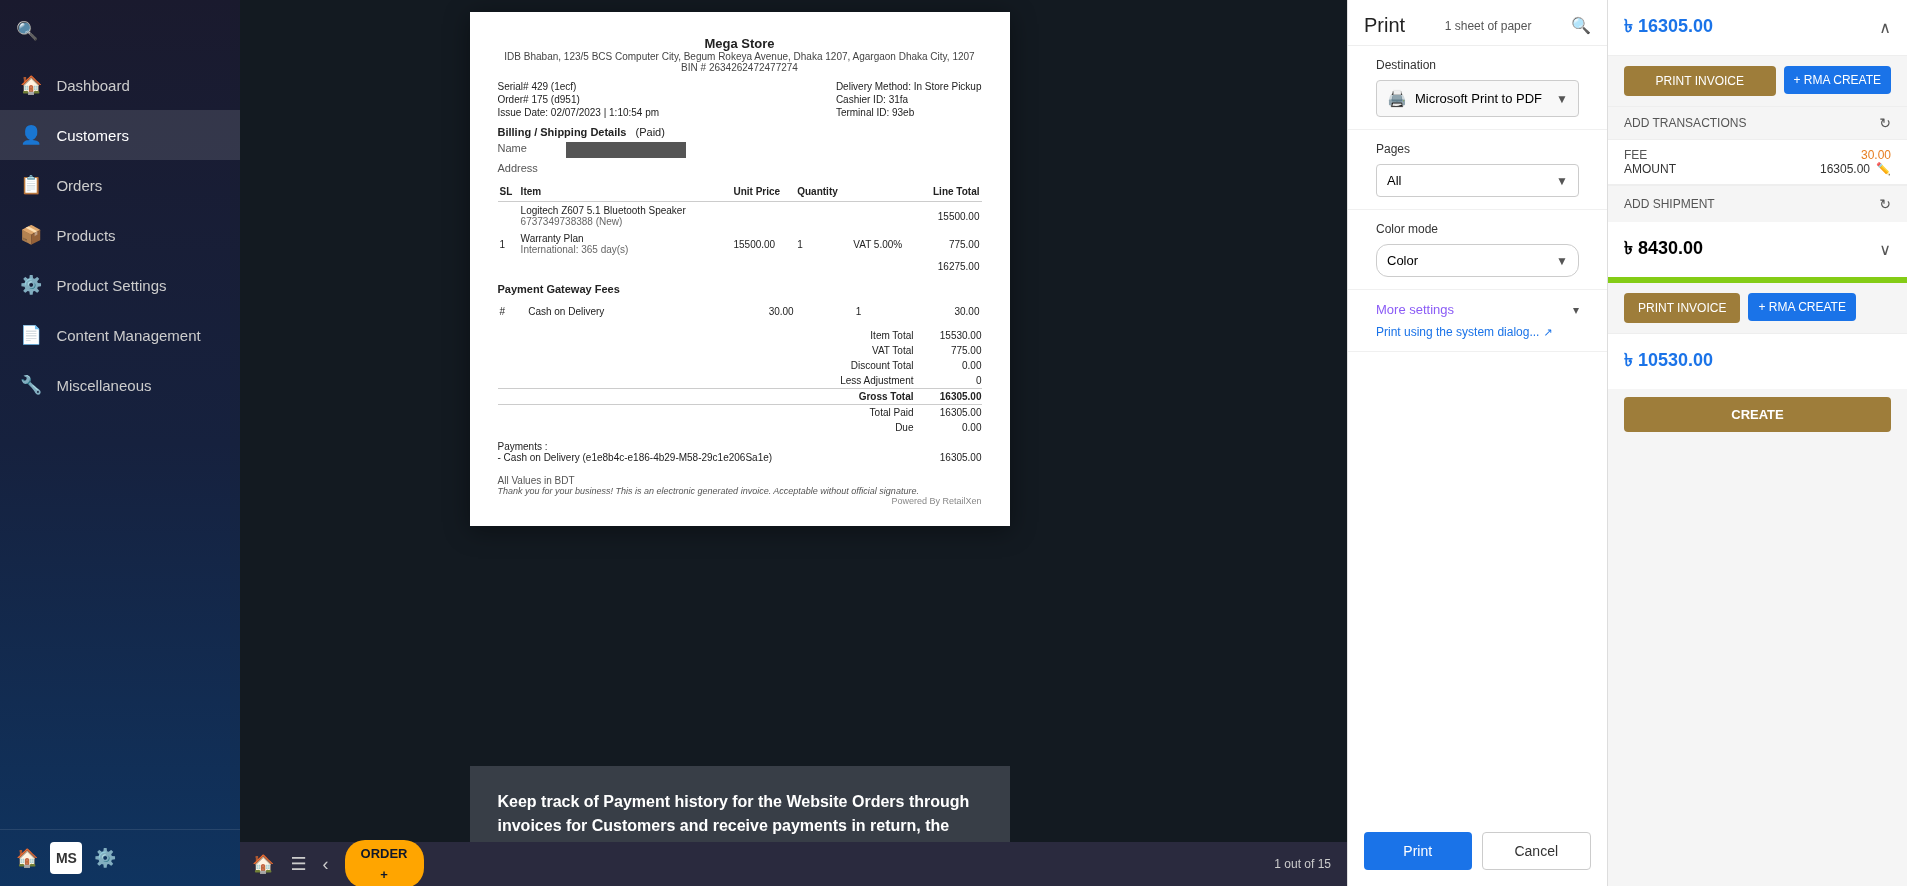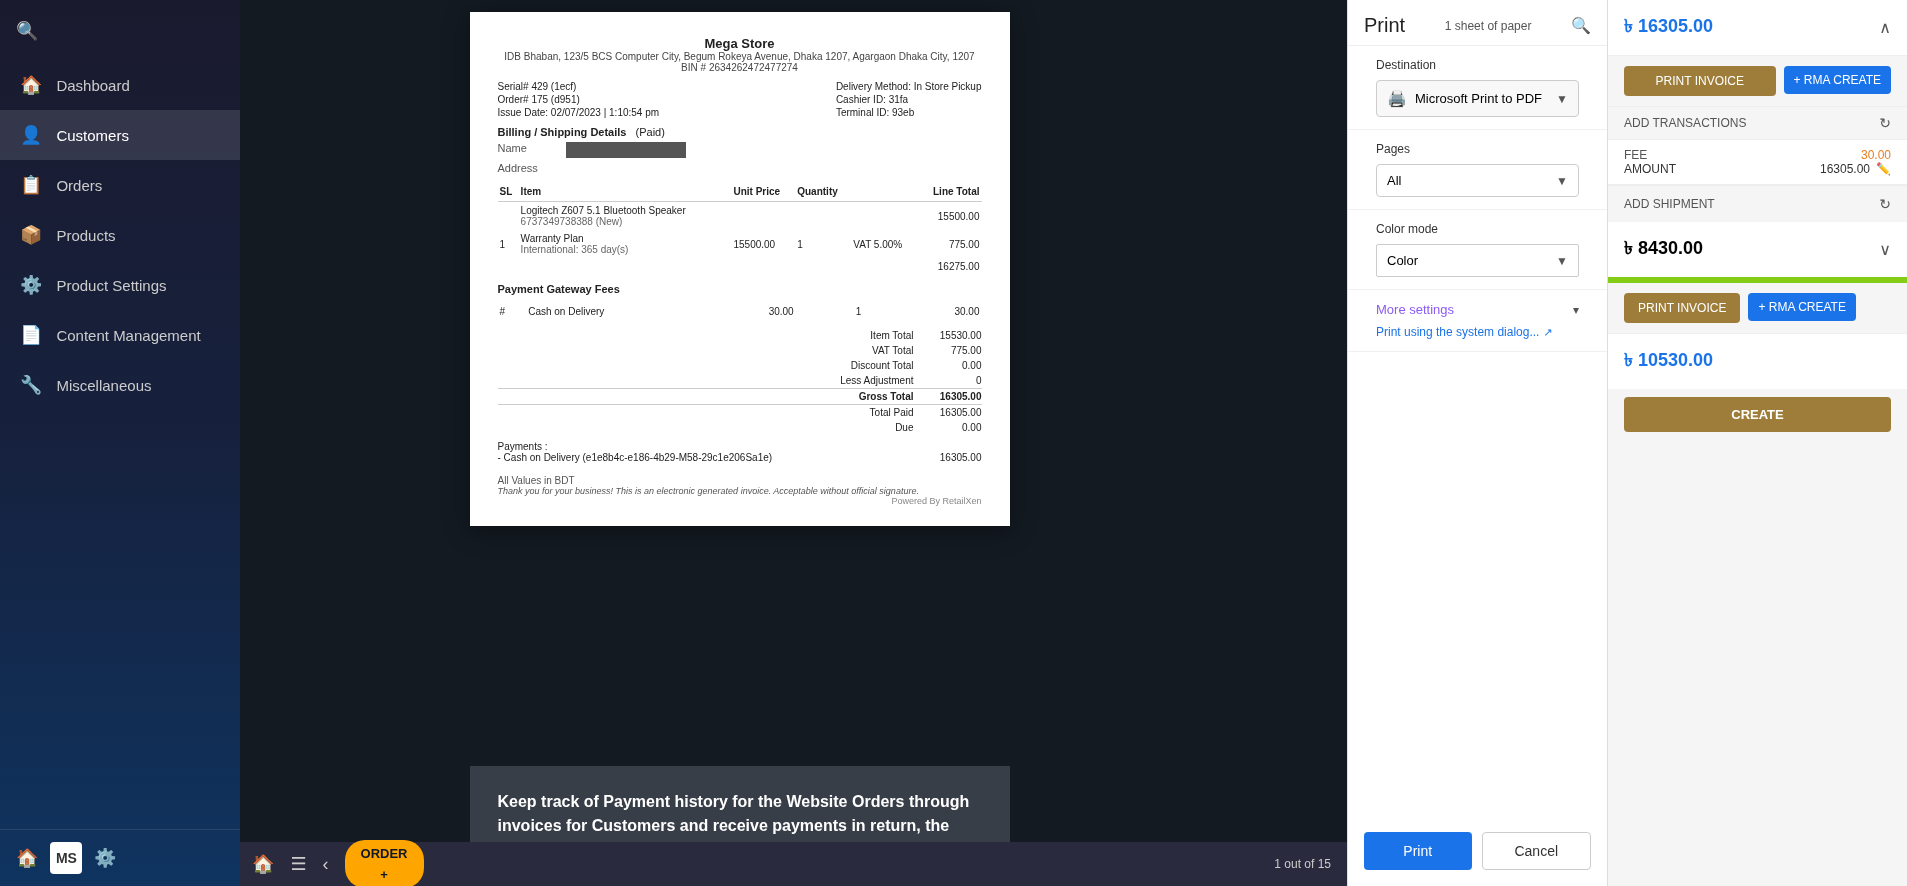--- a/index.html
+++ b/index.html
@@ -187,21 +187,21 @@
       font-size: 13px;
       display: flex;
       align-items: center;
       justify-content: space-between;
       cursor: pointer;
     }
 
     .color-mode-select {
       width: 100%;
       border: 1px solid #ccc;
-      border-radius: 2px;
+      border-radius: 12px;
       padding: 8px 10px;
       font-size: 13px;
       display: flex;
       align-items: center;
       justify-content: space-between;
       cursor: pointer;
     }
 
     .more-settings-row {
       display: flex; align-items: center; justify-content: space-between;

